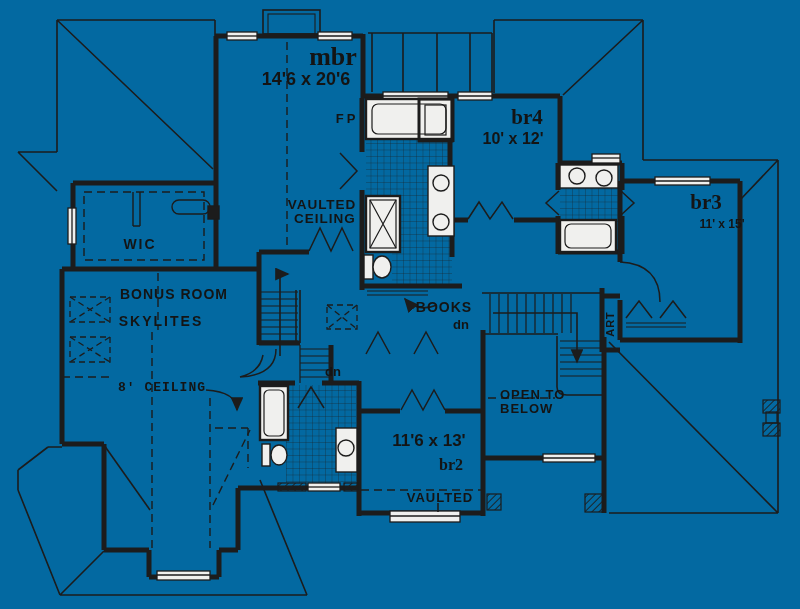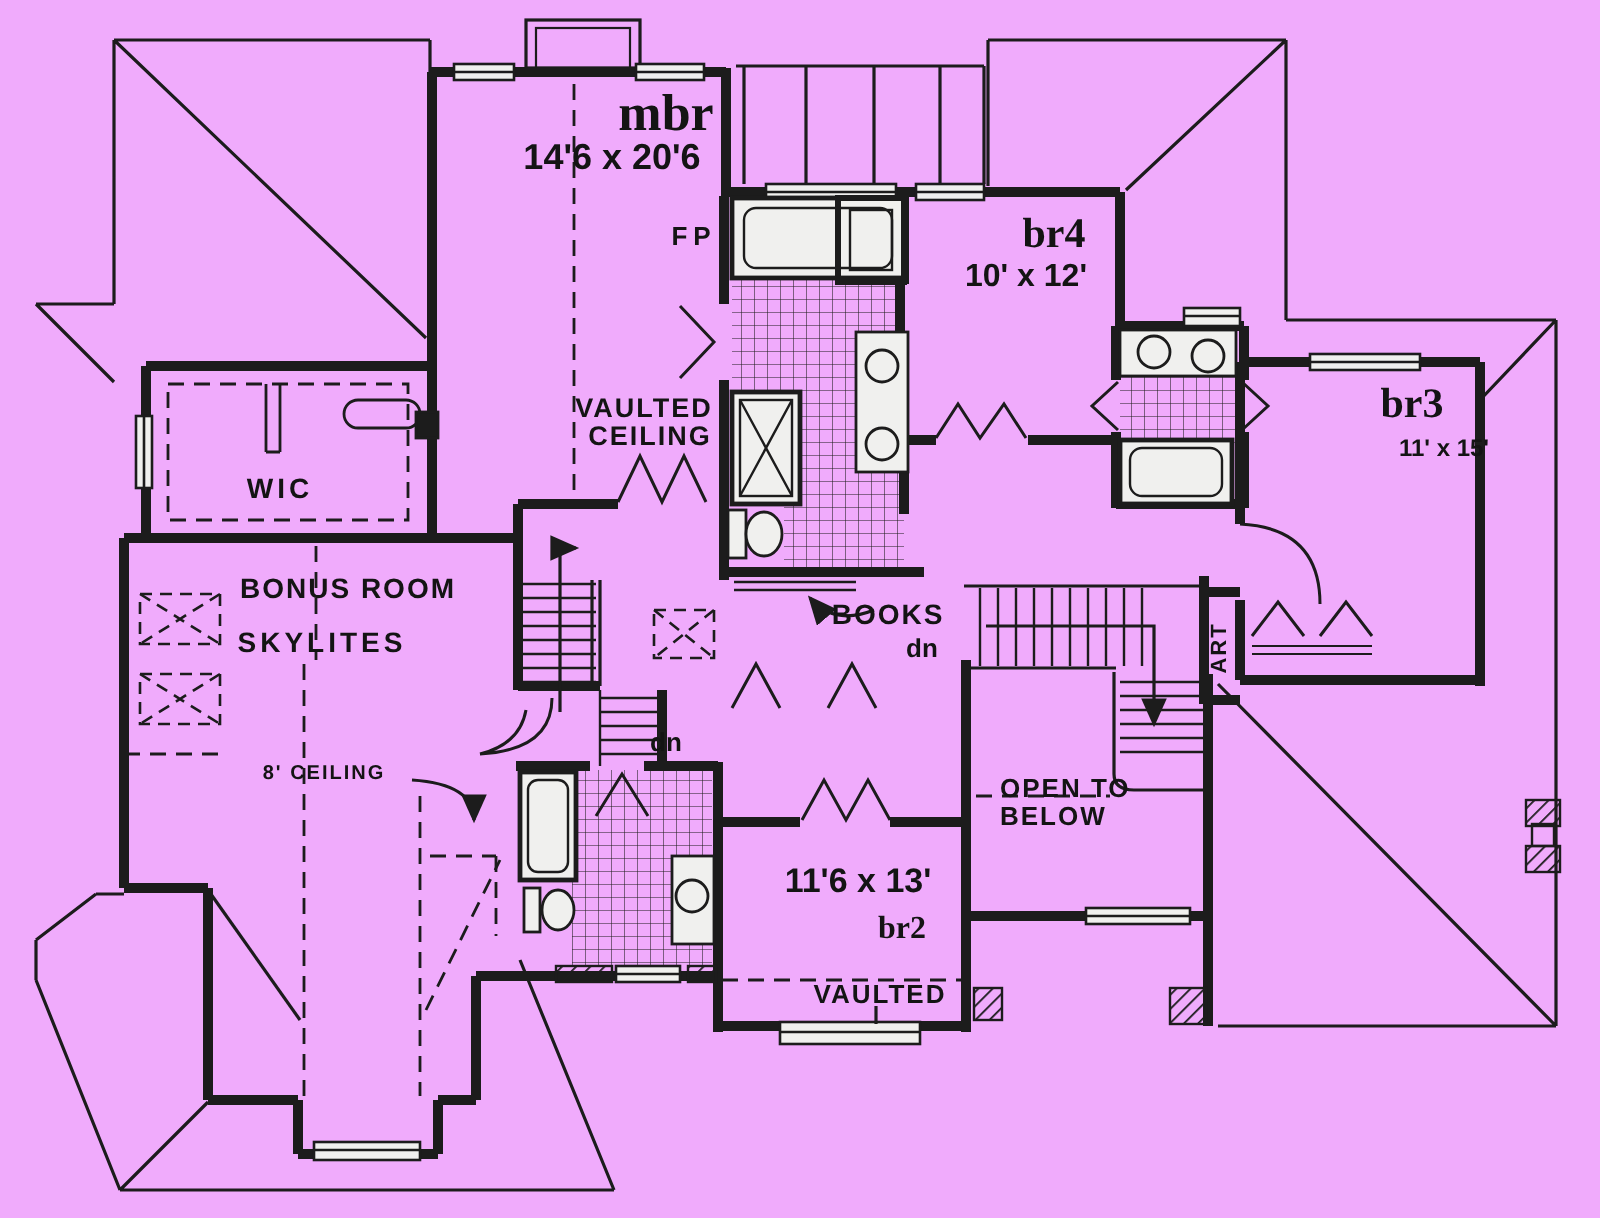--- a/index.html
+++ b/index.html
@@ -1,16 +1,16 @@
 <!DOCTYPE html>
 <html><head>
 <meta charset="utf-8">
 <style>
   html,body{margin:0;padding:0;background:#f0f0ee;}
-  .canvas{position:relative;width:800px;height:609px;background:#f0abfc;overflow:hidden;}
+  .canvas{position:relative;width:800px;height:609px;background:#0369a1;overflow:hidden;}
   .canvas svg{position:absolute;left:0;top:0;}
   .lbl{position:absolute;transform:translate(-50%,-50%);color:#141414;font-weight:bold;white-space:nowrap;}
   .lbl-left{position:absolute;transform:translate(0,-50%);color:#141414;font-weight:bold;white-space:nowrap;}
   .serif{font-family:"Liberation Serif","DejaVu Serif",serif;}
   .sans{font-family:"Liberation Sans","DejaVu Sans",sans-serif;}
   .rot{transform:translate(-50%,-50%) rotate(-90deg);}
 </style>
 </head>
 <body>
 
@@ -250,20 +250,20 @@
   <div class="lbl serif" style="left:706px;top:202px;font-size:21px;">br3</div>
   <div class="lbl sans" style="left:722px;top:224px;font-size:12px;">11' x 15'</div>
   <div class="lbl sans" style="left:140px;top:244px;font-size:14px;letter-spacing:2px;">WIC</div>
   <div class="lbl sans" style="left:322px;top:204px;font-size:13.5px;letter-spacing:1px;">VAULTED</div>
   <div class="lbl sans" style="left:325px;top:218px;font-size:13.5px;letter-spacing:1px;">CEILING</div>
   <div class="lbl sans" style="left:174px;top:294px;font-size:14px;letter-spacing:1px;">BONUS ROOM</div>
   <div class="lbl sans" style="left:161px;top:321px;font-size:14px;letter-spacing:2px;">SKYLITES</div>
   <div class="lbl sans" style="left:444px;top:307px;font-size:14px;letter-spacing:1px;">BOOKS</div>
   <div class="lbl sans" style="left:461px;top:324px;font-size:13px;">dn</div>
   <div class="lbl sans" style="left:333px;top:371px;font-size:13px;">dn</div>
-  <div class="lbl sans" style="left:162px;top:387px;font-size:10px;letter-spacing:1px;">8'  CEILING</div>
+  <div class="lbl sans" style="left:162px;top:387px;font-size:13px;letter-spacing:1px;font-family:Liberation Mono, monospace;">8'  CEILING</div>
   <div class="lbl-left sans" style="left:500px;top:394px;font-size:13px;letter-spacing:1px;">OPEN TO</div>
   <div class="lbl-left sans" style="left:500px;top:408px;font-size:13px;letter-spacing:1px;">BELOW</div>
   <div class="lbl sans" style="left:429px;top:441px;font-size:17px;">11'6 x 13'</div>
   <div class="lbl serif" style="left:451px;top:465px;font-size:16px;">br2</div>
   <div class="lbl sans" style="left:440px;top:497px;font-size:13px;letter-spacing:1px;">VAULTED</div>
   <div class="lbl sans rot" style="left:610px;top:324px;font-size:11px;letter-spacing:1px;">ART</div>
 </div>
 
 </body></html>

